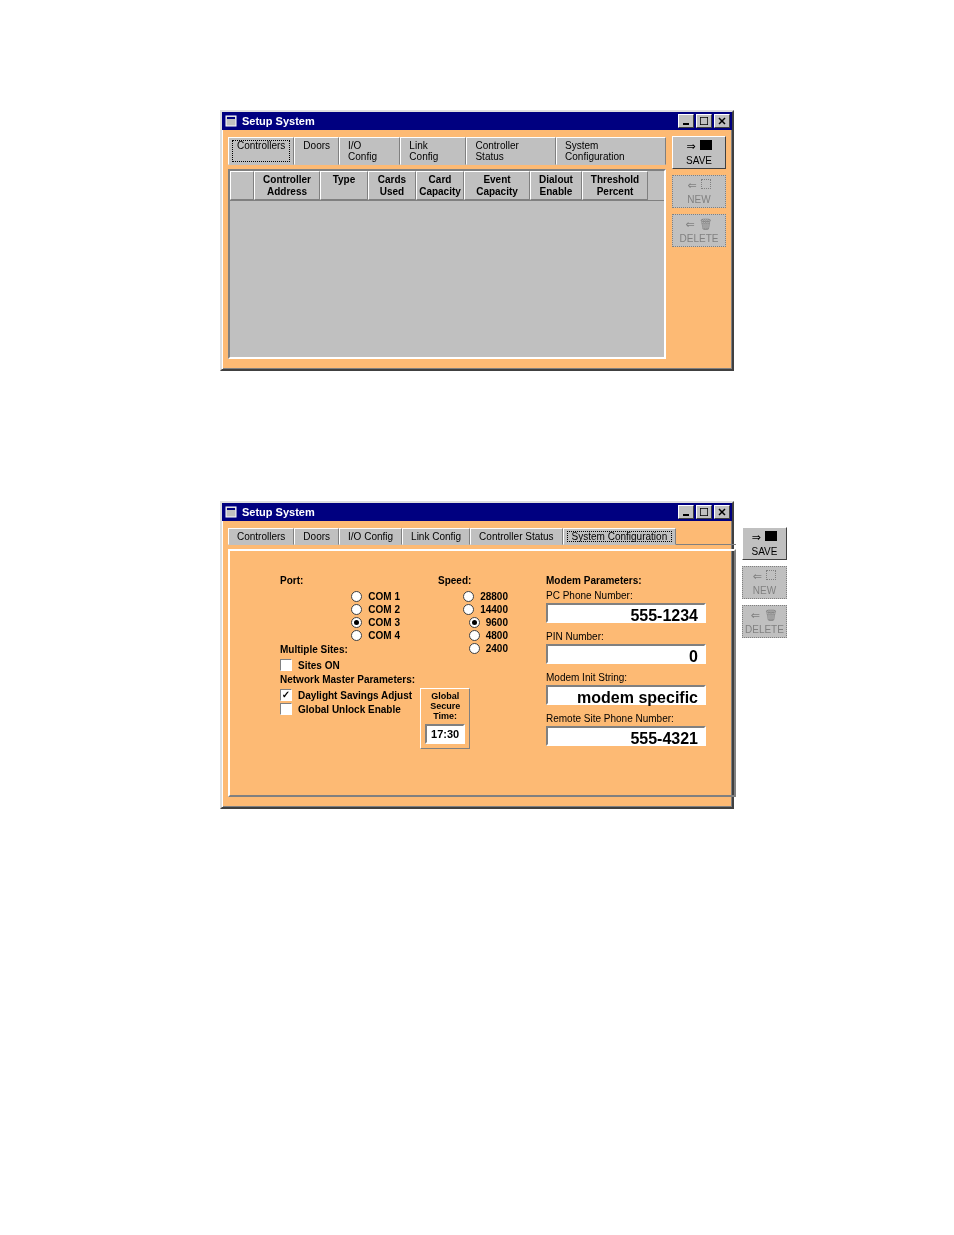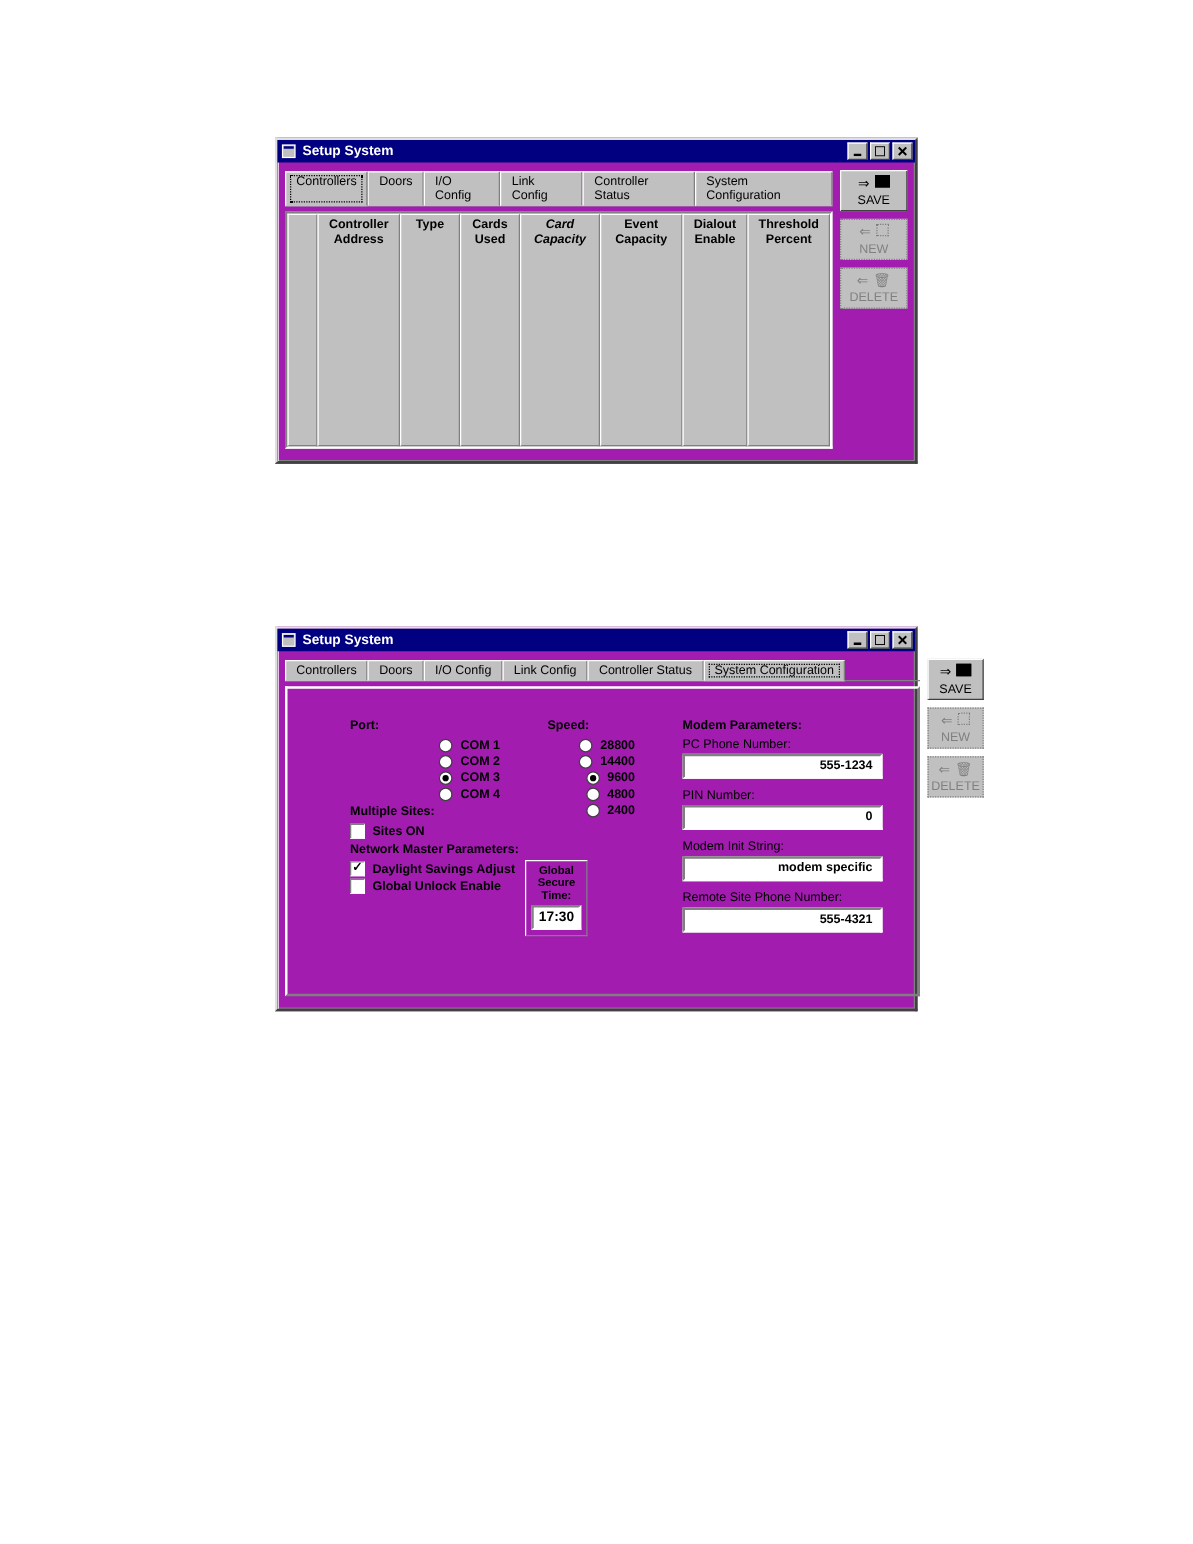--- a/index.html
+++ b/index.html
@@ -7,21 +7,21 @@
     background: #fff;
     font-family: "MS Sans Serif", Arial, sans-serif;
     font-size: 11px;
     color: #000;
     width: 954px;
   }
   .page {
     padding: 110px 220px 40px 220px;
   }
   .window {
-    background: #a21caf;
+    background: #fdba74;
     border: 2px solid;
     border-color: #dfdfdf #404040 #404040 #dfdfdf;
     box-shadow: inset 1px 1px 0 #fff, inset -1px -1px 0 #808080;
     margin-bottom: 130px;
   }
   .titlebar {
     background: #000080;
     color: #fff;
     font-weight: bold;
     height: 18px;
@@ -118,39 +118,40 @@
     border: 1px solid #404040;
   }
 
   
   .gridwrap {
     border: 2px solid;
     border-color: #808080 #fff #fff #808080;
     background: #c0c0c0;
     height: 190px;
     display: flex;
+    flex-direction: column;
   }
   .gridhead {
     display: flex;
   }
   .gridhead .gh {
     border: 1px solid;
     border-color: #fff #808080 #808080 #fff;
     background: #c0c0c0;
     font-weight: bold;
     font-size: 10px;
     text-align: center;
     padding: 2px 2px;
     line-height: 1.15;
   }
   .gh0 { width: 24px; }
   .gh1 { width: 66px; }
   .gh2 { width: 48px; }
   .gh3 { width: 48px; }
-  .gh4 { width: 64px; font-style: italic; }
+  .gh4 { width: 48px; }
   .gh5 { width: 66px; }
   .gh6 { width: 52px; }
   .gh7 { width: 66px; }
   .gridbody {
     flex: 1;
     background: #c0c0c0;
     border-top: 1px solid #808080;
   }
 
   
@@ -269,21 +270,21 @@
     margin-bottom: 2px;
   }
   .textinput {
     border: 2px solid;
     border-color: #808080 #fff #fff #808080;
     background: #fff;
     width: 160px;
     padding: 2px 6px;
     text-align: right;
     font-weight: bold;
-    font-size: 10px;
+    font-size: 16px;
     height: 20px;
   }
 </style>
 </head>
 <body>
 
 <div class="page">
 
 <div class="window">
   <div class="titlebar">

